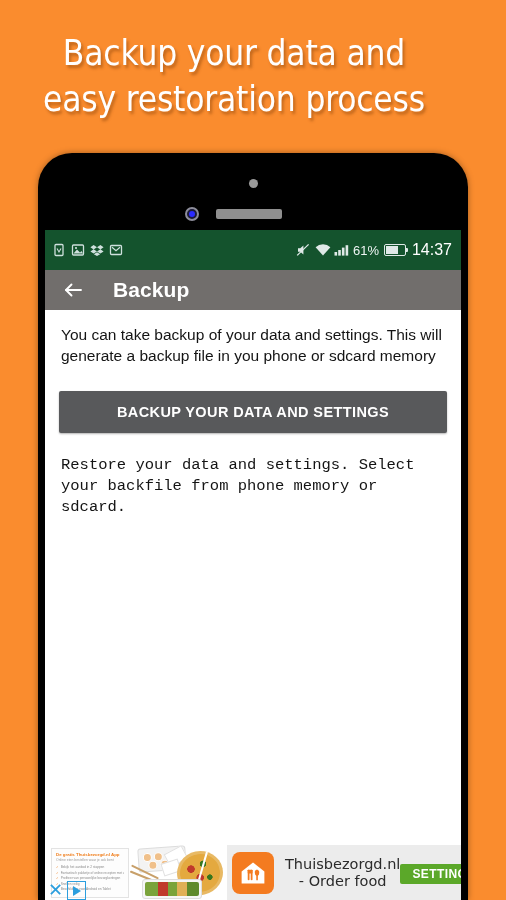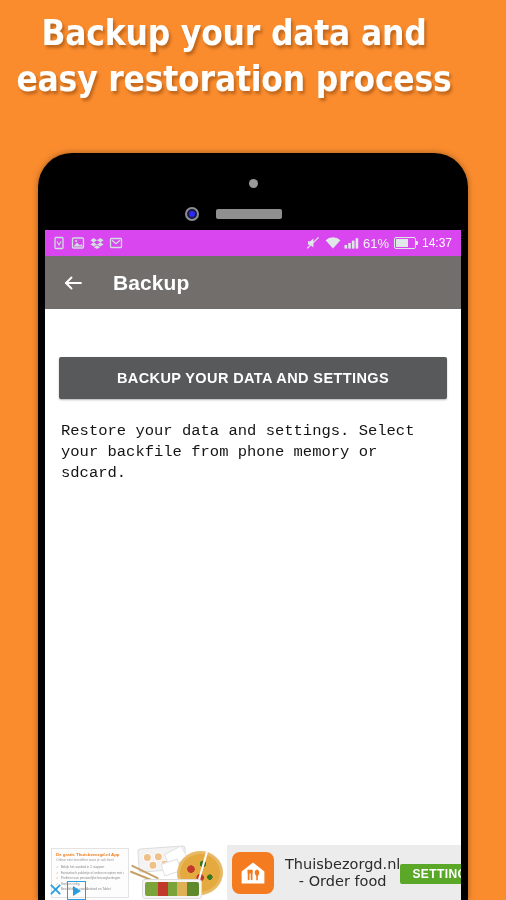--- a/index.html
+++ b/index.html
@@ -11,28 +11,28 @@
     height: 900px;
     overflow: hidden;
     font-family: "Liberation Sans", sans-serif;
     background: #FA8C2E;
     position: relative;
   }
 
   
   .promo-headline {
     position: absolute;
-    top: 10px;
+    top: 30px;
     left: 0;
     width: 468px;
     text-align: center;
     color: #FFFFFF;
     font-size: 35px;
     line-height: 46px;
-    font-weight: 700;
+    font-weight: 400;
     letter-spacing: -0.2px;
     text-shadow: 2px 3px 3px rgba(120,55,5,0.45);
     font-family: "DejaVu Sans Condensed", "Liberation Sans Narrow", "Liberation Sans", sans-serif;
     white-space: pre-line;
   }
 
   
   .phone {
     position: absolute;
     left: 38px;
@@ -90,22 +90,22 @@
     left: 7px;
     top: 77px;
     width: 416px;
     height: 670px;
     background: #ffffff;
     overflow: hidden;
   }
 
   
   .statusbar {
-    height: 26px;
-    background: #d946ef;
+    height: 40px;
+    background: #14532d;
     display: flex;
     align-items: center;
     padding: 0 9px 0 7px;
     box-sizing: border-box;
   }
   .sb-left {
     display: flex;
     align-items: center;
     gap: 5px;
   }
@@ -123,21 +123,21 @@
     position: relative;
   }
   .sb-icon svg { display:block; }
   .sb-battpct {
     font-size: 13px;
     color: #eef4f3;
     letter-spacing: 0;
     line-height: 1;
   }
   .sb-clock {
-    font-size: 12px;
+    font-size: 16px;
     color: #ffffff;
     line-height: 1;
     margin-left: 1px;
   }
   .batt {
     width: 22px;
     height: 12px;
     border: 1.6px solid #dfe9e7;
     border-radius: 2px;
     position: relative;
@@ -157,21 +157,21 @@
     position: absolute;
     left: 1px;
     top: 1px;
     bottom: 1px;
     width: 58%;
     background: #dfe9e7;
   }
 
   
   .appbar {
-    height: 53px;
+    height: 40px;
     background: #716E6C;
     display: flex;
     align-items: center;
     padding-left: 16px;
   }
   .back-arrow {
     width: 24px;
     height: 24px;
     flex: 0 0 auto;
     cursor: pointer;
@@ -198,21 +198,21 @@
     margin: 0;
     padding: 0 2px;
   }
   .para.second {
     margin-top: 0;
     font-family: Liberation Mono, monospace;
   }
   .btn {
     display: block;
     width: 100%;
-    margin: 34px 0 0 0;
+    margin: 25px 0 0 0;
     padding: 13px 6px;
     background: #58595B;
     color: #FFFFFF;
     font-size: 14.5px;
     font-weight: 700;
     letter-spacing: 0.4px;
     text-align: center;
     border: none;
     border-radius: 2px;
     box-shadow: 0 1px 2px rgba(0,0,0,0.3);
@@ -522,20 +522,21 @@
         <svg viewBox="0 0 24 24" width="24" height="24">
           <path d="M20 12 H5" stroke="#ffffff" stroke-width="1.9" stroke-linecap="round" fill="none"></path>
           <path d="M10.5 6.5 L5 12 L10.5 17.5" stroke="#ffffff" stroke-width="1.9" stroke-linecap="round" stroke-linejoin="round" fill="none"></path>
         </svg>
       </span>
       <span class="appbar-title">Backup</span>
     </div>
 
     <div class="content">
 
+      <p class="para">You can take backup of your data and settings. This will generate a backup file in you phone or sdcard memory</p>
 
       <button class="btn">BACKUP YOUR DATA AND SETTINGS</button>
 
       <div class="spacer-after-btn"></div>
 
       <p class="para second">Restore your data and settings. Select your backfile from phone memory or sdcard.</p>
 
     </div>
 
     <div class="ad-banner">

